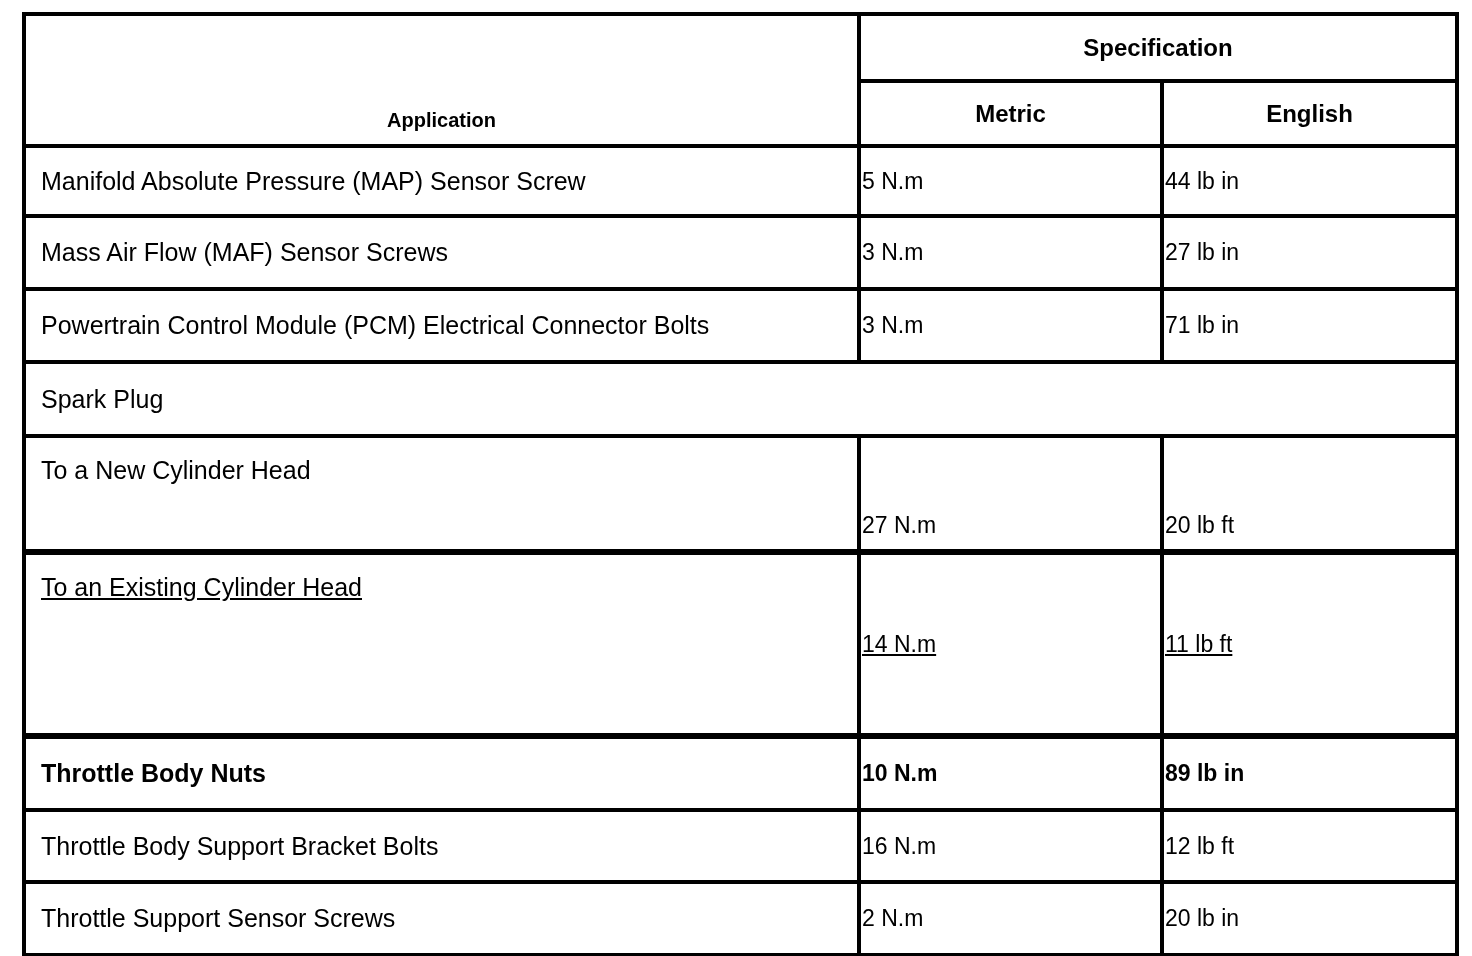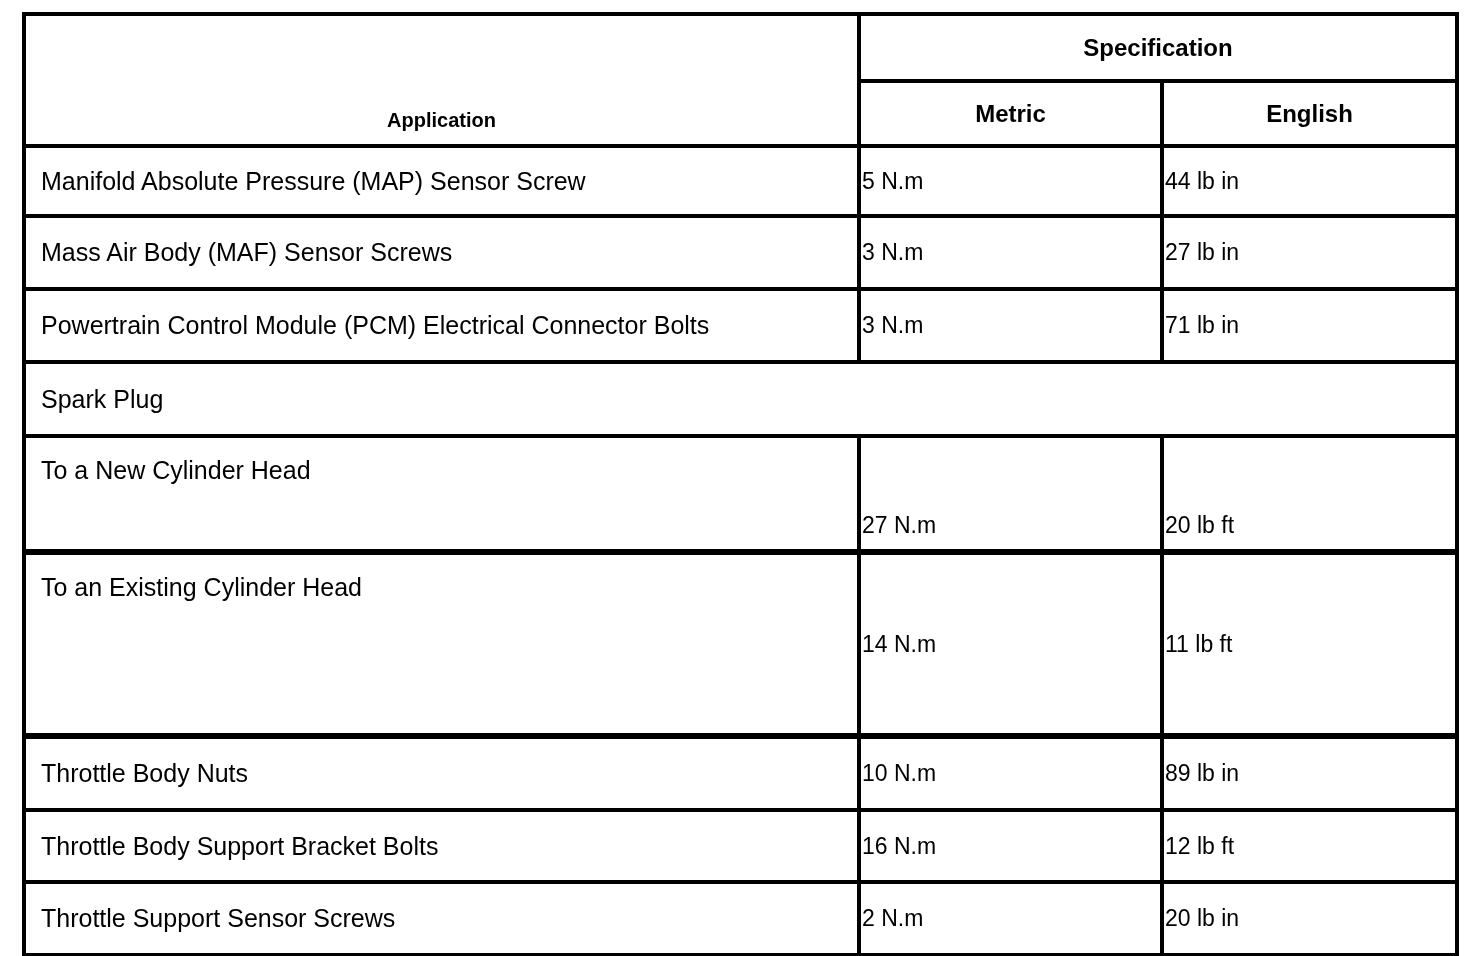--- a/index.html
+++ b/index.html
@@ -31,22 +31,22 @@
   col.c-english { width: 295px; }
 
   
   tr.h1 td.spec-head { height: 61px; }
   tr.h2 td { height: 59px; }
   tr.r1 td { height: 64px; }
   tr.r2 td { height: 67px; }
   tr.r3 td { height: 67px; }
   tr.r4 td { height: 68px; }
   tr.r5 td { height: 92px; }
-  tr.r6 td { height: 159px; }
-  tr.r7 td { height: 67px; }
+  tr.r6 td { height: 159px; text-decoration: underline; }
+  tr.r7 td { height: 67px; font-weight: bold; }
   tr.r8 td { height: 66px; }
   tr.r9 td { height: 67px; }
   tr.partial td { height: 30px; border-bottom: none; }
 
   
   td.app-head {
     text-align: center;
     vertical-align: bottom;
     padding-bottom: 12px;
     font-weight: bold;
@@ -104,21 +104,21 @@
       <td class="sub-head">English</td>
     </tr>
 
     <tr class="r1">
       <td class="app">Manifold Absolute Pressure (MAP) Sensor Screw</td>
       <td class="val">5 N.m</td>
       <td class="val">44 lb in</td>
     </tr>
 
     <tr class="r2">
-      <td class="app">Mass Air Body (MAF) Sensor Screws</td>
+      <td class="app">Mass Air Flow (MAF) Sensor Screws</td>
       <td class="val">3 N.m</td>
       <td class="val">27 lb in</td>
     </tr>
 
     <tr class="r3">
       <td class="app">Powertrain Control Module (PCM) Electrical Connector Bolts</td>
       <td class="val">3 N.m</td>
       <td class="val">71 lb in</td>
     </tr>
 

